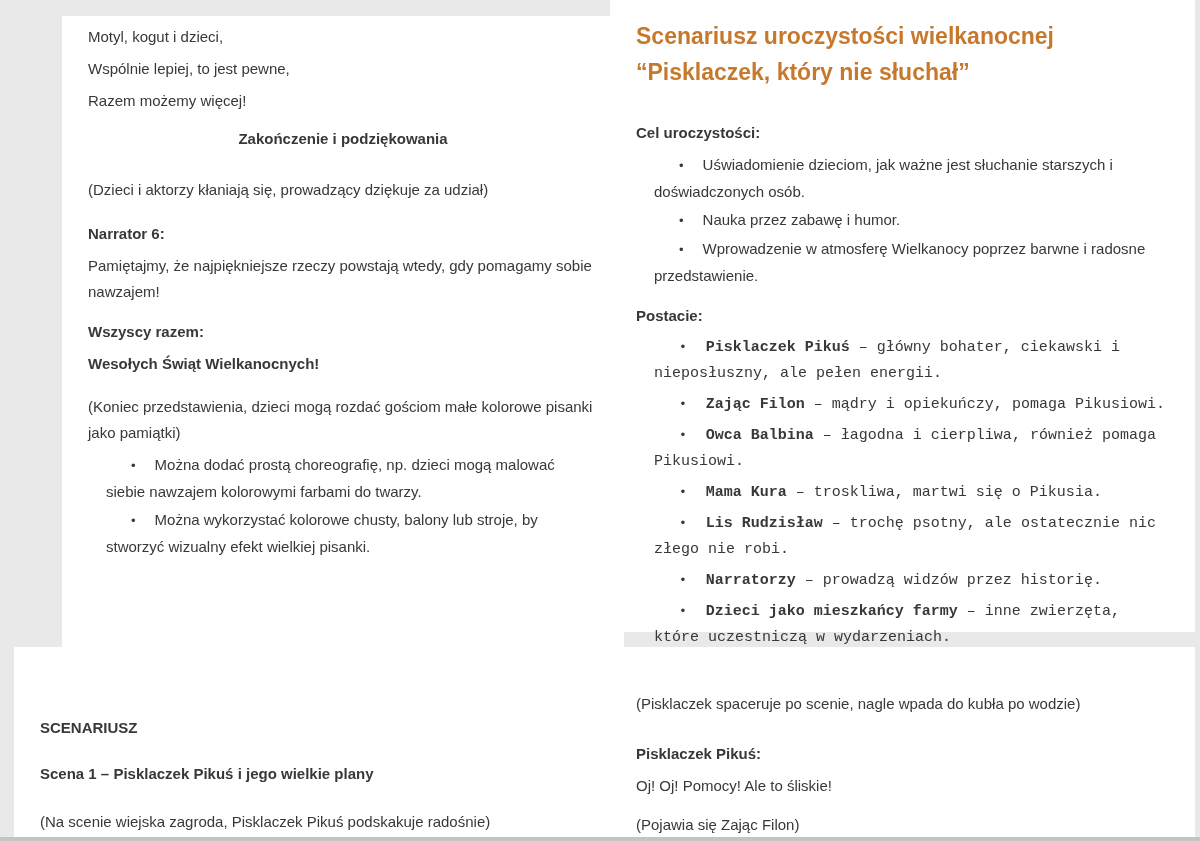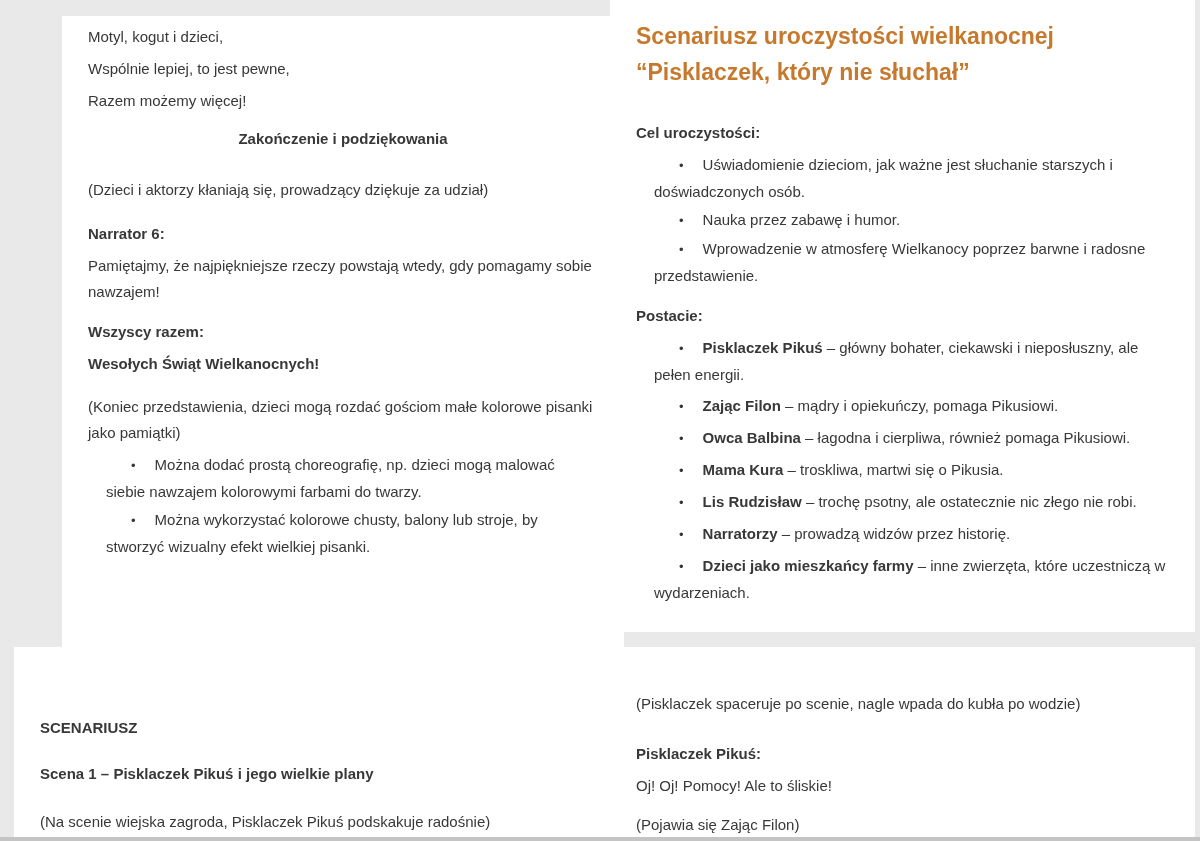--- a/index.html
+++ b/index.html
@@ -32,21 +32,21 @@
   .mt17{margin-top:17px;}
   .mt18{margin-top:18px;}
   .mt20{margin-top:20px;}
   .mt22{margin-top:22px;}
   .mt24{margin-top:24px;}
   .mt25{margin-top:25px;}
   .mt13{margin-top:13px;}
   .mt30{margin-top:30px;}
 
   .bullet{margin:0 0 2px 18px;text-indent:25px;}
-  .bullet.pb{margin-bottom:5px;}
+  .bullet.pb{margin-bottom:5px;font-family:Liberation Mono, monospace;}
   .bullet .dot{font-size:13px;}
   .gap{display:inline-block;width:19px;}
   .lead{font-weight:700;}
 </style>
 </head>
 <body>
 
 <div>
 
   <div id="page1" class="page">

